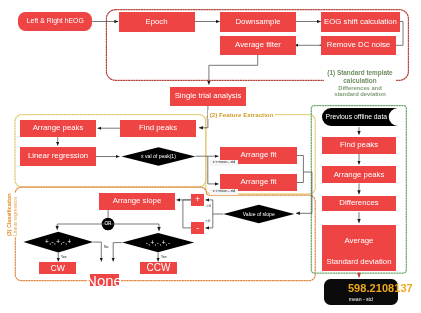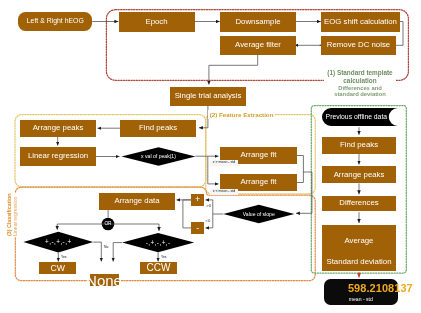--- a/index.html
+++ b/index.html
@@ -1,21 +1,21 @@
 <!DOCTYPE html>
 <html><head>
 <meta charset="utf-8">
 <style>
   html,body{margin:0;padding:0;background:#fff;}
   body{width:421px;height:313px;overflow:hidden;
        font-family:"Liberation Sans",sans-serif;
        -webkit-font-smoothing:antialiased;}
   #stage{position:relative;width:421px;height:313px;background:#fff;}
   #wires{position:absolute;left:0;top:0;width:421px;height:313px;}
-  .node{position:absolute;background:#a16207;color:#fff;display:flex;
+  .node{position:absolute;background:#ef4444;color:#fff;display:flex;
         align-items:center;justify-content:center;text-align:right;
         font-size:7.8px;letter-spacing:0px;line-height:1;}
   .pill{border-radius:7.5px;}
   .grp-label{position:absolute;font-size:5.4px;line-height:1.25;text-align:center;font-weight:bold;}
   .edge-label{position:absolute;font-size:3.4px;color:#111;line-height:1;}
   .lbl{position:absolute;color:#fff;display:flex;align-items:center;
        justify-content:center;text-align:center;line-height:1;}
   .result{position:absolute;background:#0b0b0b;border-radius:7px;display:flex;
           flex-direction:column;align-items:center;justify-content:center;}
   .result .val{color:#f0a81e;font-size:11px;font-weight:bold;letter-spacing:0.05px;margin-left:39px;}
@@ -121,21 +121,21 @@
   <div class="node" style="left:220px;top:36px;width:76px;height:18.5px;">Average filter</div>
   <div class="node" style="left:321px;top:36px;width:75px;height:18.5px;">Remove DC noise</div>
   <div class="node" style="left:170px;top:87px;width:76px;height:18.5px;">Single trial analysis</div>
 
   <div class="node" style="left:20px;top:120px;width:76px;height:16.5px;">Arrange peaks</div>
   <div class="node" style="left:120px;top:120px;width:76px;height:16.5px;">Find peaks</div>
   <div class="node" style="left:20px;top:147px;width:76px;height:18.5px;">Linear regression</div>
   <div class="node" style="left:220px;top:147px;width:77px;height:16.5px;">Arrange fit</div>
   <div class="node" style="left:220px;top:174px;width:77px;height:16.5px;">Arrange fit</div>
 
-  <div class="node" style="left:99px;top:193px;width:76px;height:16.5px;">Arrange data</div>
+  <div class="node" style="left:99px;top:193px;width:76px;height:16.5px;">Arrange slope</div>
   <div class="node" style="left:191.3px;top:194.1px;width:12.6px;height:11.8px;font-size:9px;">+</div>
   <div class="node" style="left:191.2px;top:221.8px;width:13px;height:12.6px;font-size:9px;">-</div>
   <div class="node" style="left:39.2px;top:262.1px;width:37.1px;height:12.2px;font-size:8.7px;">CW</div>
   <div class="node" style="left:89.5px;top:274px;width:29px;height:12.2px;font-size:15px;">None</div>
   <div class="node" style="left:139.8px;top:262.1px;width:37.4px;height:12.2px;font-size:10px;">CCW</div>
 
   <div class="grp-label" style="left:324px;top:67.5px;width:72px;background:#fff;padding:1px 0 0.5px;">
     <div style="color:#6f8d63;font-size:6.4px;line-height:1.25;">(1) Standard template</div>
     <div style="color:#6f8d63;font-size:6.4px;line-height:1.25;">calculation</div>
     <div style="color:#7e9c73;font-size:5.8px;line-height:1.2;">Differences and</div>

